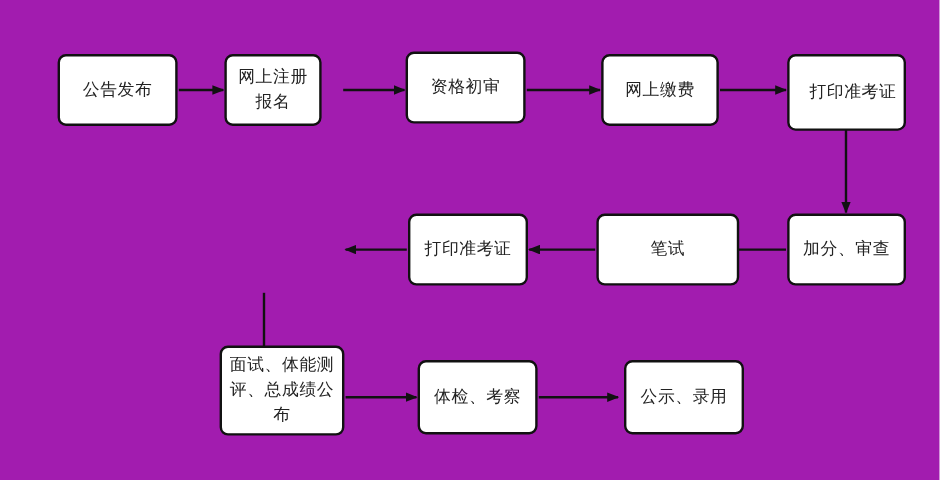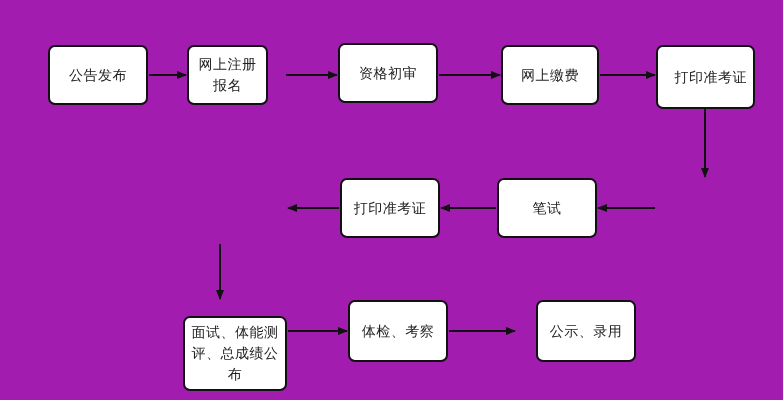--- a/index.html
+++ b/index.html
@@ -89,29 +89,32 @@
   </div>
   <div class="node" style="left: 338px; top: 43px; width: 100px; height: 60px;">
     <span class="node-label">资格初审</span>
   </div>
   <div class="node" style="left: 501px; top: 45px; width: 98px; height: 60px;">
     <span class="node-label">网上缴费</span>
   </div>
   <div class="node" style="left: 656px; top: 45px; width: 99px; height: 64px; text-align: right;">
     <span class="node-label">打印准考证</span>
   </div>
-  <div class="node" style="left: 497px; top: 178px; width: 100px; height: 60px;">
+  <div class="node" style="left: 656px; top: 178px; width: 99px; height: 60px;">
+    <span class="node-label">加分、审查</span>
+  </div>
+  <div class="node" style="left: 497px; top: 178px; width: 119px; height: 60px;">
     <span class="node-label">笔试</span>
   </div>
   <div class="node" style="left: 340px; top: 178px; width: 100px; height: 60px;">
     <span class="node-label">打印准考证</span>
   </div>
-  <div class="node" style="left: 183px; top: 316px; width: 104px; height: 75px;">
+  <div class="node" style="left: 183px; top: 288px; width: 104px; height: 75px;">
     <span class="node-label">面试、体能测评、总成绩公布</span>
   </div>
   <div class="node" style="left: 348px; top: 300px; width: 100px; height: 62px;">
     <span class="node-label">体检、考察</span>
   </div>
-  <div class="node" style="left: 536px; top: 300px; width: 100px; height: 62px;">
+  <div class="node" style="left: 520px; top: 300px; width: 100px; height: 62px;">
     <span class="node-label">公示、录用</span>
   </div>
 
 </div>
 
 </body></html>

